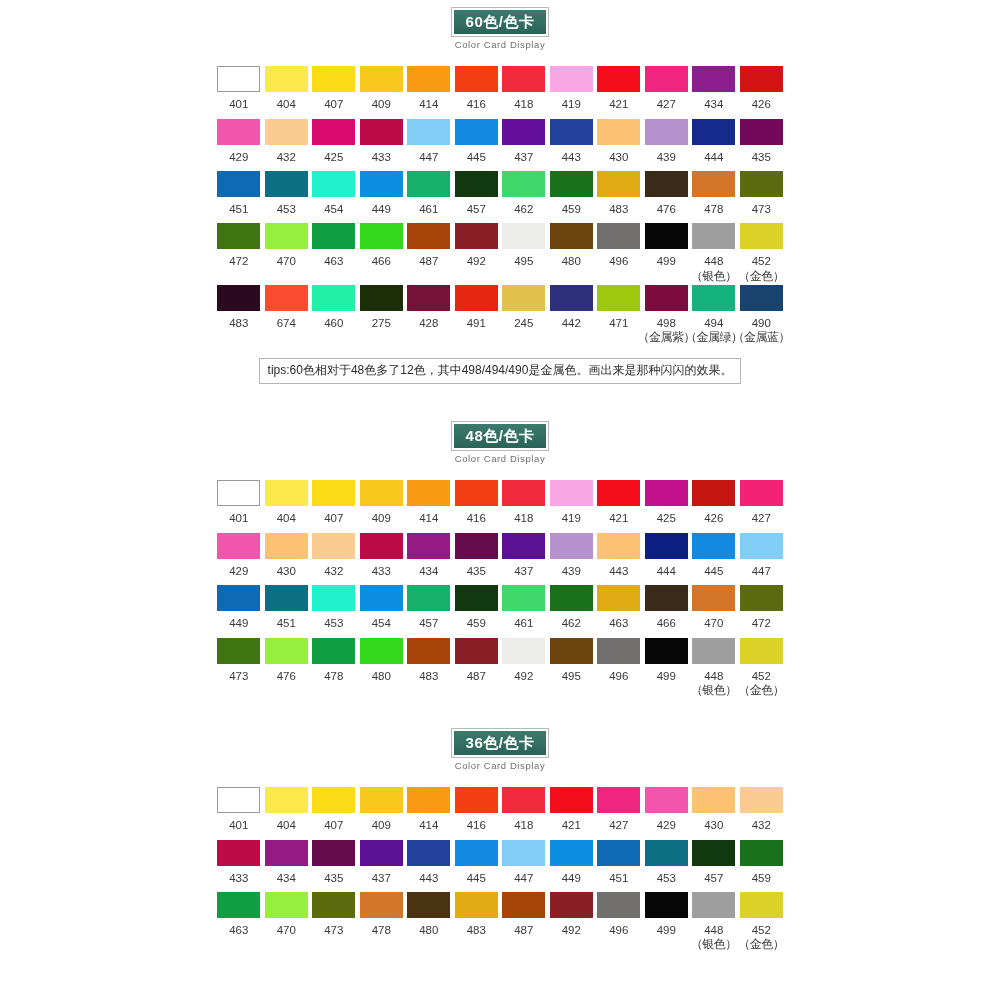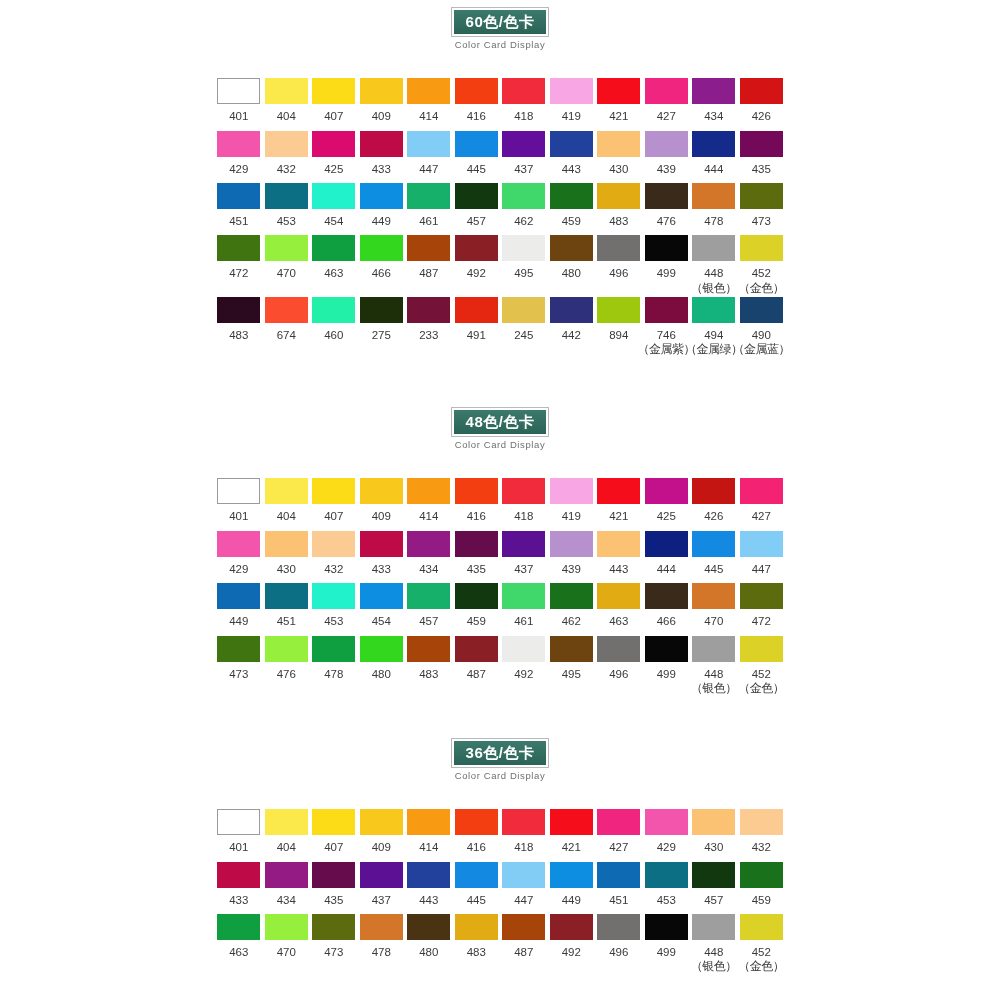--- a/index.html
+++ b/index.html
@@ -42,21 +42,21 @@
     margin-top: 3px;
     font-size: 9.5px;
     color: #6f6f6f;
     letter-spacing: 0.6px;
     font-family: "Liberation Sans", "DejaVu Sans", sans-serif;
   }
 
   
   .grid {
     width: 570px;
-    margin: 12px auto;
+    margin: 0 auto;
   }
   .row {
     display: flex;
     justify-content: flex-start;
     align-items: flex-start;
   }
   .cell {
     width: 47.5px;
     display: flex;
     flex-direction: column;
@@ -330,52 +330,53 @@
             <div class="cell">
               <div class="swatch" style="background: rgb(34, 240, 168);"></div>
               <div class="label"><span>460</span></div>
             </div>
             <div class="cell">
               <div class="swatch" style="background: rgb(28, 47, 8);"></div>
               <div class="label"><span>275</span></div>
             </div>
             <div class="cell">
               <div class="swatch" style="background: rgb(117, 18, 56);"></div>
-              <div class="label"><span>233</span></div>
+              <div class="label"><span>428</span></div>
             </div>
             <div class="cell">
               <div class="swatch" style="background: rgb(229, 39, 18);"></div>
               <div class="label"><span>491</span></div>
             </div>
             <div class="cell">
               <div class="swatch" style="background: rgb(226, 193, 77);"></div>
               <div class="label"><span>245</span></div>
             </div>
             <div class="cell">
               <div class="swatch" style="background: rgb(47, 48, 124);"></div>
               <div class="label"><span>442</span></div>
             </div>
             <div class="cell">
               <div class="swatch" style="background: rgb(158, 200, 14);"></div>
-              <div class="label"><span>894</span></div>
+              <div class="label"><span>471</span></div>
             </div>
             <div class="cell">
               <div class="swatch" style="background: rgb(123, 12, 61);"></div>
-              <div class="label has-alt"><span>746</span><span class="alt">（金属紫）</span></div>
+              <div class="label has-alt"><span>498</span><span class="alt">（金属紫）</span></div>
             </div>
             <div class="cell">
               <div class="swatch" style="background: rgb(20, 179, 126);"></div>
               <div class="label has-alt"><span>494</span><span class="alt">（金属绿）</span></div>
             </div>
             <div class="cell">
               <div class="swatch" style="background: rgb(24, 67, 111);"></div>
               <div class="label has-alt"><span>490</span><span class="alt">（金属蓝）</span></div>
             </div>
           </div>
         </div>
+        <div class="tips-wrap"><div class="tips">tips:60色相对于48色多了12色，其中498/494/490是金属色。画出来是那种闪闪的效果。</div></div>
         <div class="sec-gap-lg"></div>
       </div>
       <div class="section">
         <div class="section-head"><div class="badge">48色/色卡</div><span class="badge-sub">Color Card Display</span></div>
         <div class="grid-gap"></div>
         <div class="grid">
           <div class="row">
             <div class="cell">
               <div class="swatch outlined" style="background: rgb(255, 255, 255);"></div>
               <div class="label"><span>401</span></div>

